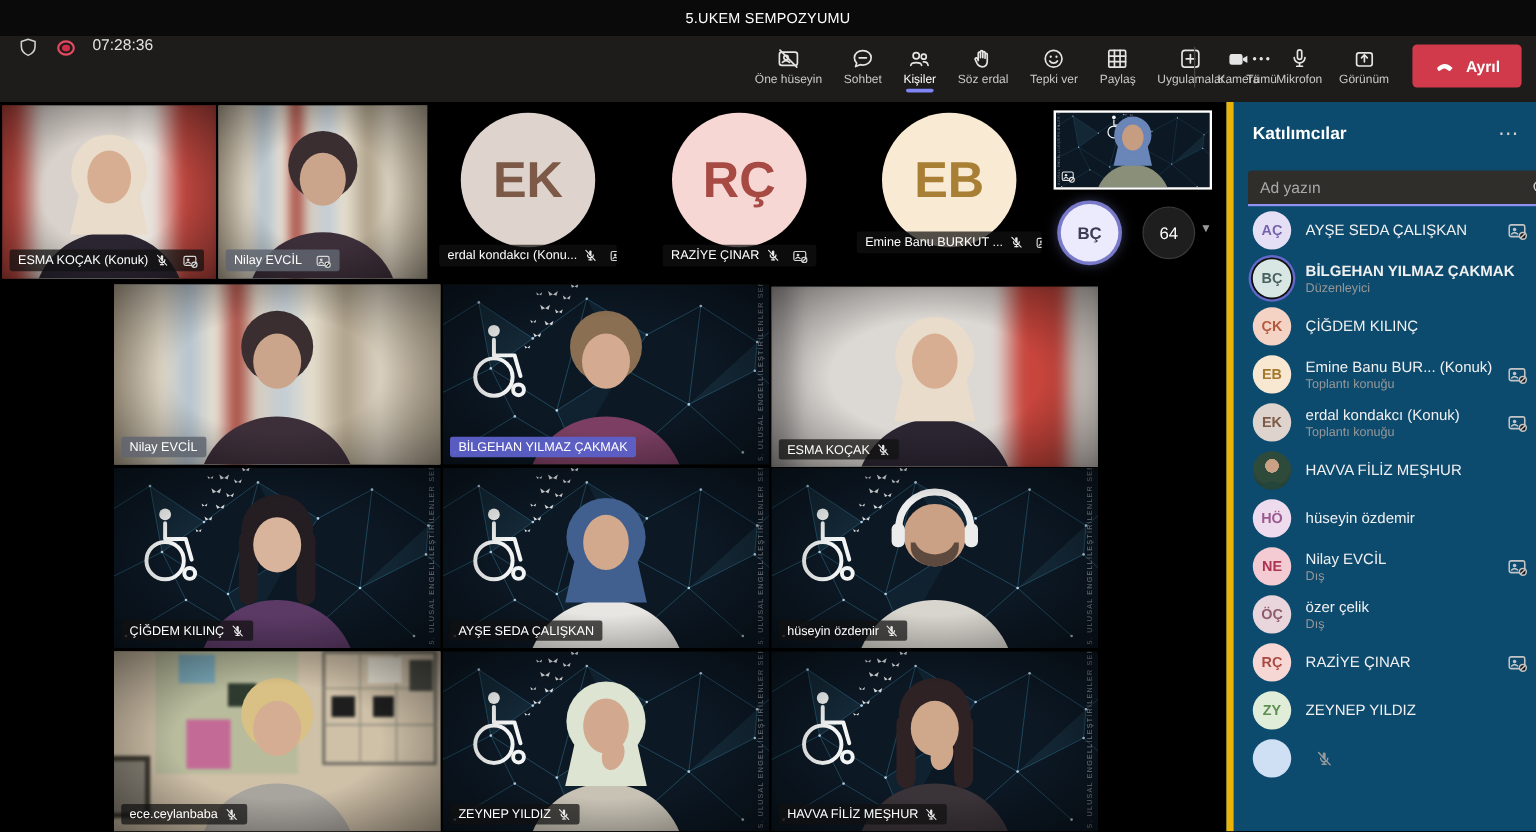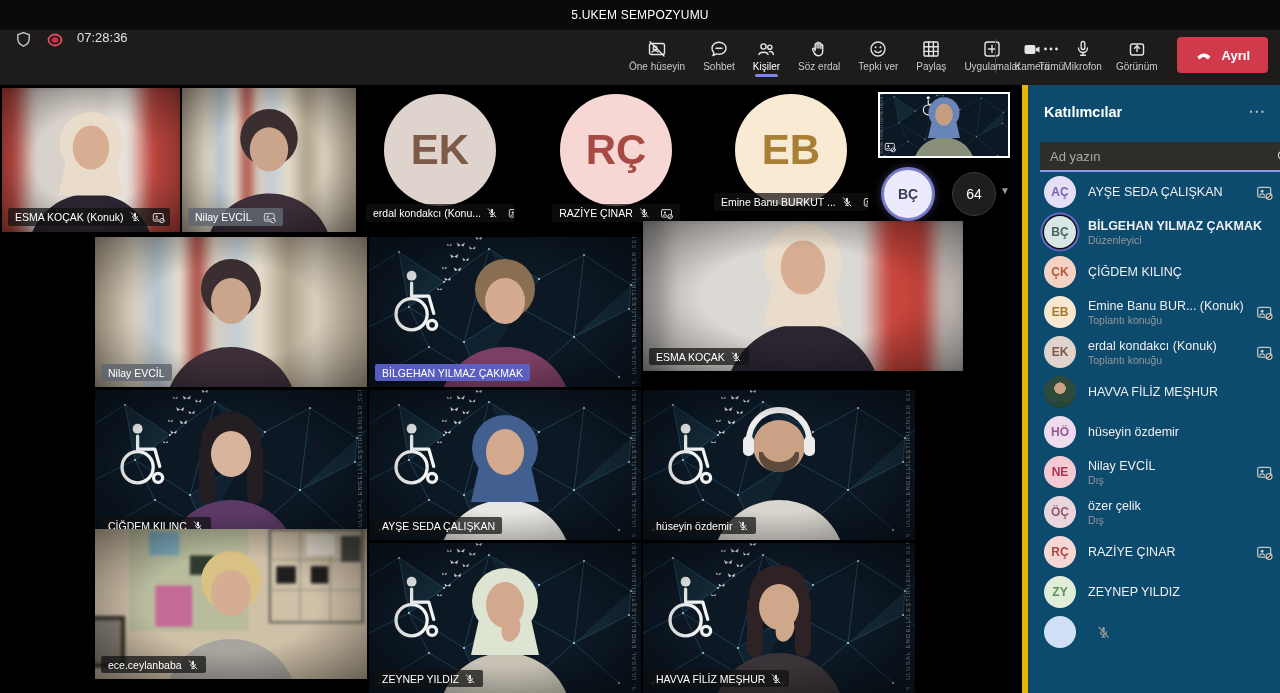--- a/index.html
+++ b/index.html
@@ -489,21 +489,21 @@
           <path d="M74,152 C96,96 176,96 198,152 Z" fill="#7c3f63"></path>
           <circle cx="136" cy="52" r="30" fill="#8a6f52"></circle>
           <ellipse cx="136" cy="64" rx="20" ry="23" fill="#d4ab90"></ellipse>
           <path d="M112,52 a24,20 0 0 1 48,0 l-6,2 a18,14 0 0 0 -36,0 z" fill="#8a6f52"></path>
         </svg>
         <div class="shade"></div>
         <div class="nameplate purple">
           <span>BİLGEHAN YILMAZ ÇAKMAK</span>
         </div>
       </div>
-      <div class="tile" style="left:643px;top:136px;width:320px;height:150px">
+      <div class="tile" style="left:643px;top:154px;width:272px;height:150px">
         <div class="bg" style="filter:blur(4px);background:linear-gradient(90deg,#b2aeac 0 5%,#dcd8d4 12% 68%,#c8453c 76% 86%,#e0d8d2 92% 100%)"></div>
         <svg class="fill" viewBox="0 0 272 150" preserveAspectRatio="xMidYMax slice">
           <path d="M74,152 C96,96 176,96 198,152 Z" fill="#2b2531"></path>
           <circle cx="136" cy="58" r="33" fill="#e9dccb"></circle>
           <path d="M110,76 q26,28 52,0 l8,36 h-68 z" fill="#e9dccb"></path>
           <ellipse cx="136" cy="62" rx="19" ry="23" fill="#d8ae93"></ellipse>
         </svg>
         <div class="shade"></div>
         <div class="nameplate">
           <span>ESMA KOÇAK</span>
@@ -723,21 +723,21 @@
             <svg width="12" height="12" viewBox="0 0 16 16" fill="none" stroke="#e8e8e8" stroke-width="1.25" stroke-linecap="round">
     <rect x="6.7" y="2.2" width="2.6" height="6" rx="1.3" fill="#e8e8e8" stroke="none"></rect>
     <path d="M4.8,7.2 a3.2,3.2 0 0 0 6.4,0"></path>
               <line x1="8" y1="10.4" x2="8" y2="12.7"></line>
               <line x1="6.2" y1="12.7" x2="9.8" y2="12.7"></line>
               <line x1="3" y1="2.3" x2="13.2" y2="13.2"></line>
             </svg>
           </span>
         </div>
       </div>
-      <div class="tile" style="left:95px;top:444px;width:272px;height:150px">
+      <div class="tile" style="left:95px;top:458px;width:272px;height:150px">
         <div class="bg" style="filter:blur(1.5px)">
      <svg width="100%" height="100%" viewBox="0 0 272 150" preserveAspectRatio="xMidYMid slice">
        <rect width="272" height="150" fill="#cfc0a8"></rect>
        <rect x="42" y="0" width="110" height="100" fill="#b8bb9c"></rect>
        <rect x="60" y="8" width="28" height="22" fill="#7aa8b8"></rect>
        <rect x="98" y="30" width="22" height="18" fill="#2e3a2e"></rect>
        <rect x="66" y="58" width="34" height="38" fill="#c46a96"></rect>
        <rect x="172" y="6" width="86" height="86" fill="none" stroke="#3a3a3a" stroke-width="2"></rect>
        <path d="M172,6 h86 v86 h-86 z M172,34 h86 M172,62 h86 M200,6 v86 M228,6 v86" stroke="#8a8a7a" stroke-width="1" fill="none"></path>
        <rect x="206" y="10" width="26" height="20" fill="#e8e2d4"></rect>

